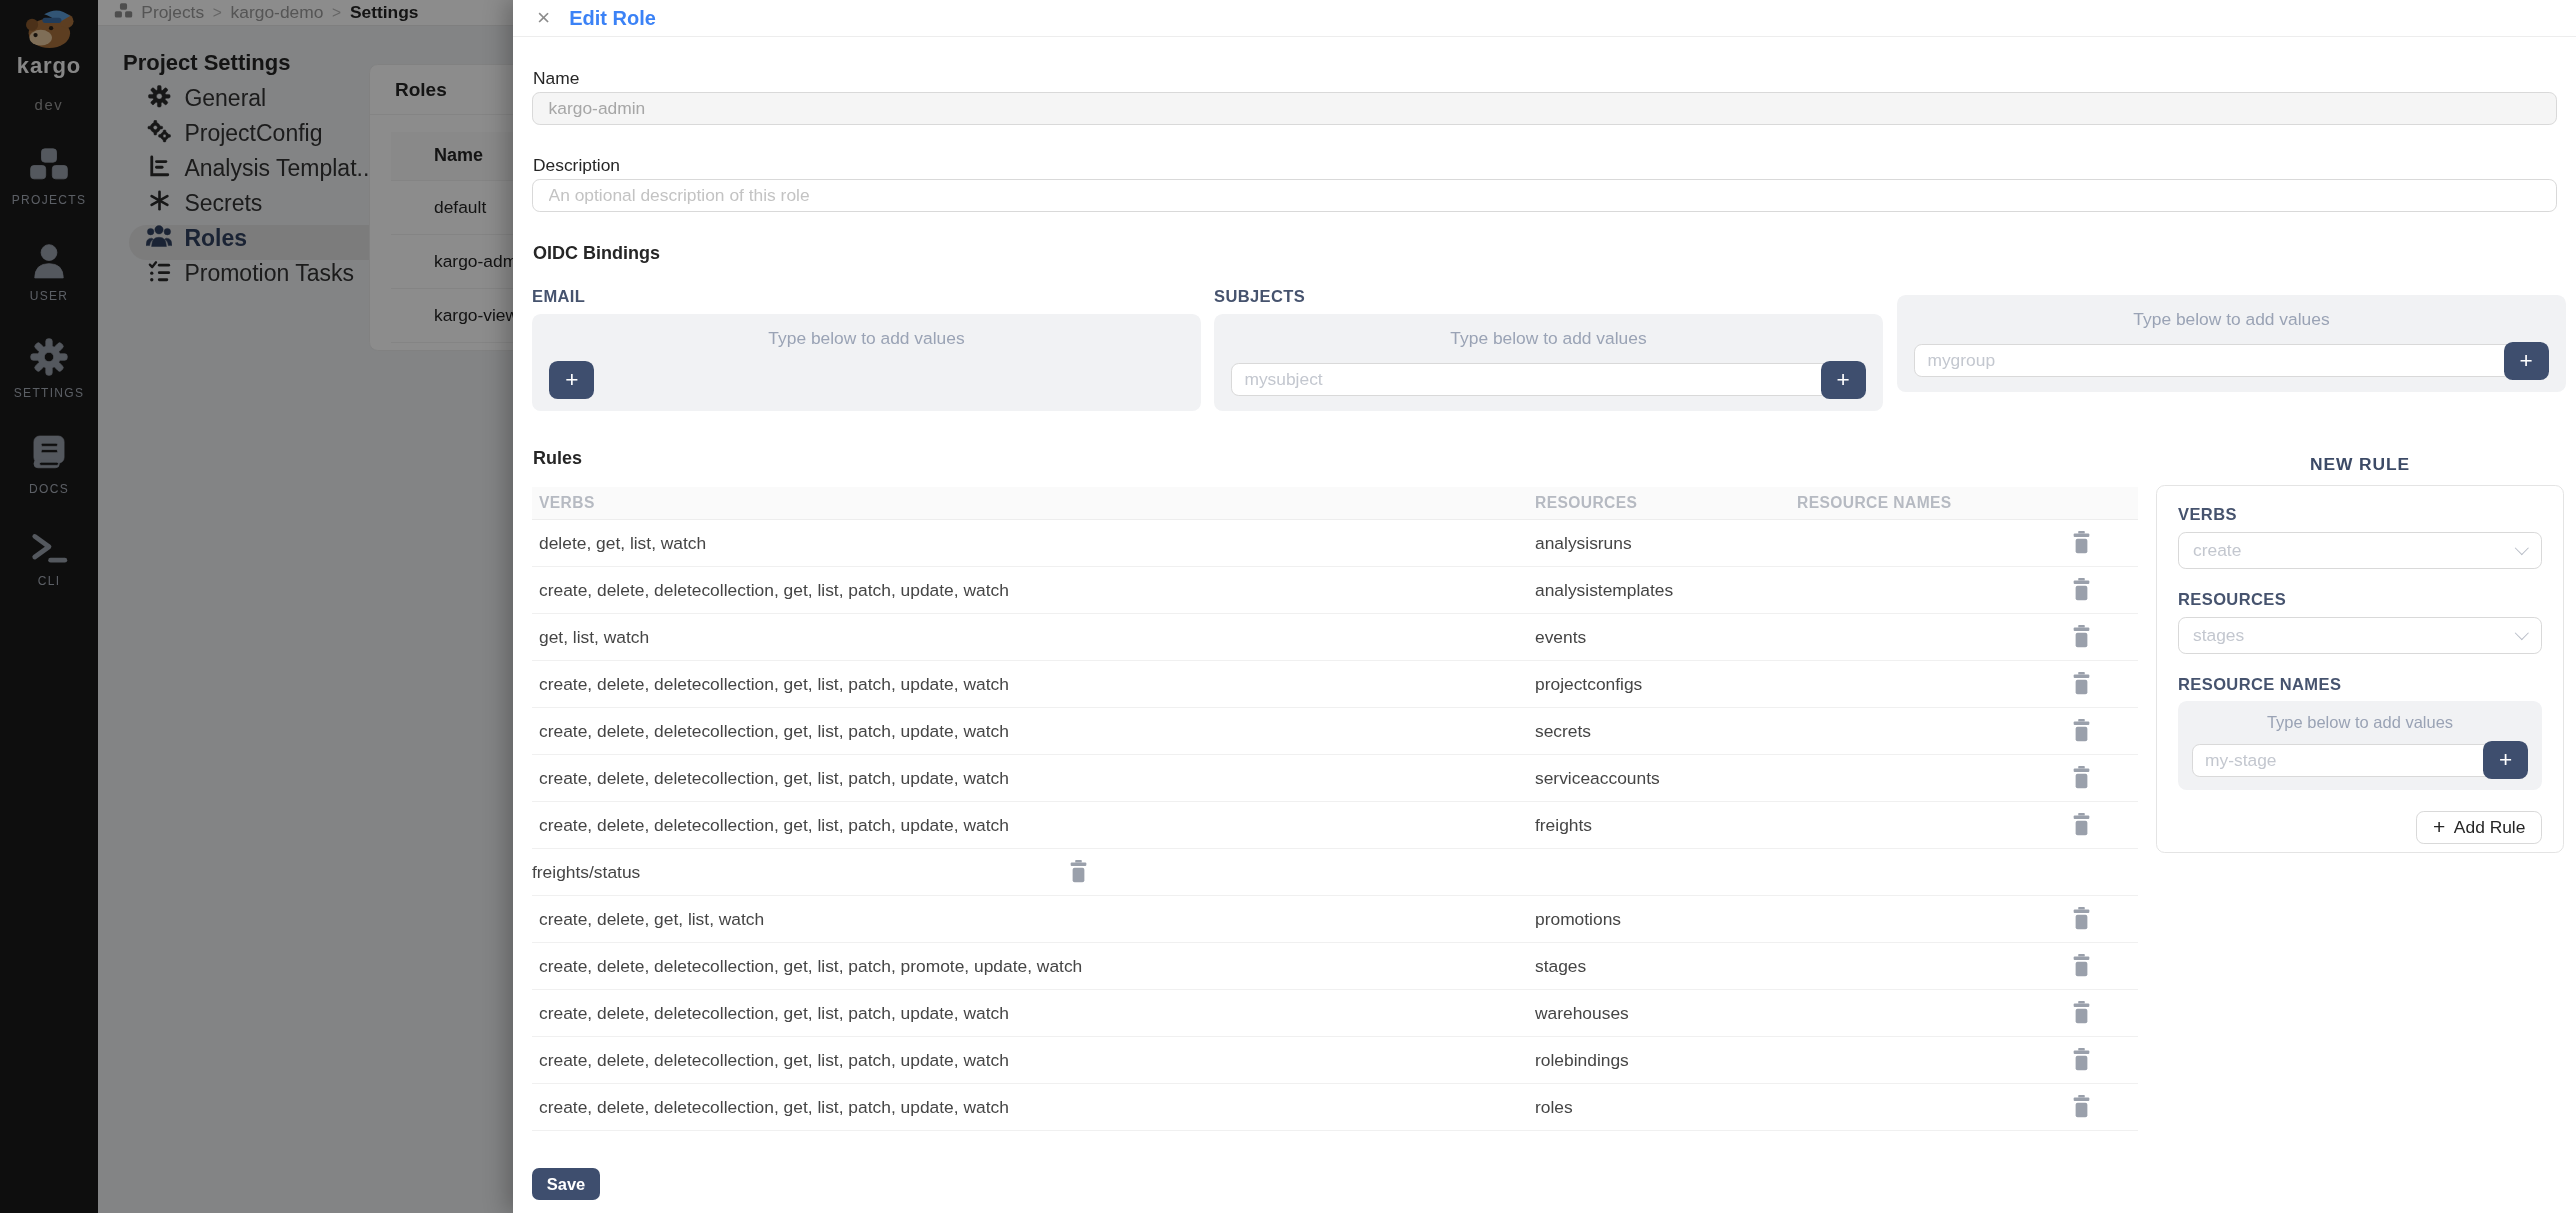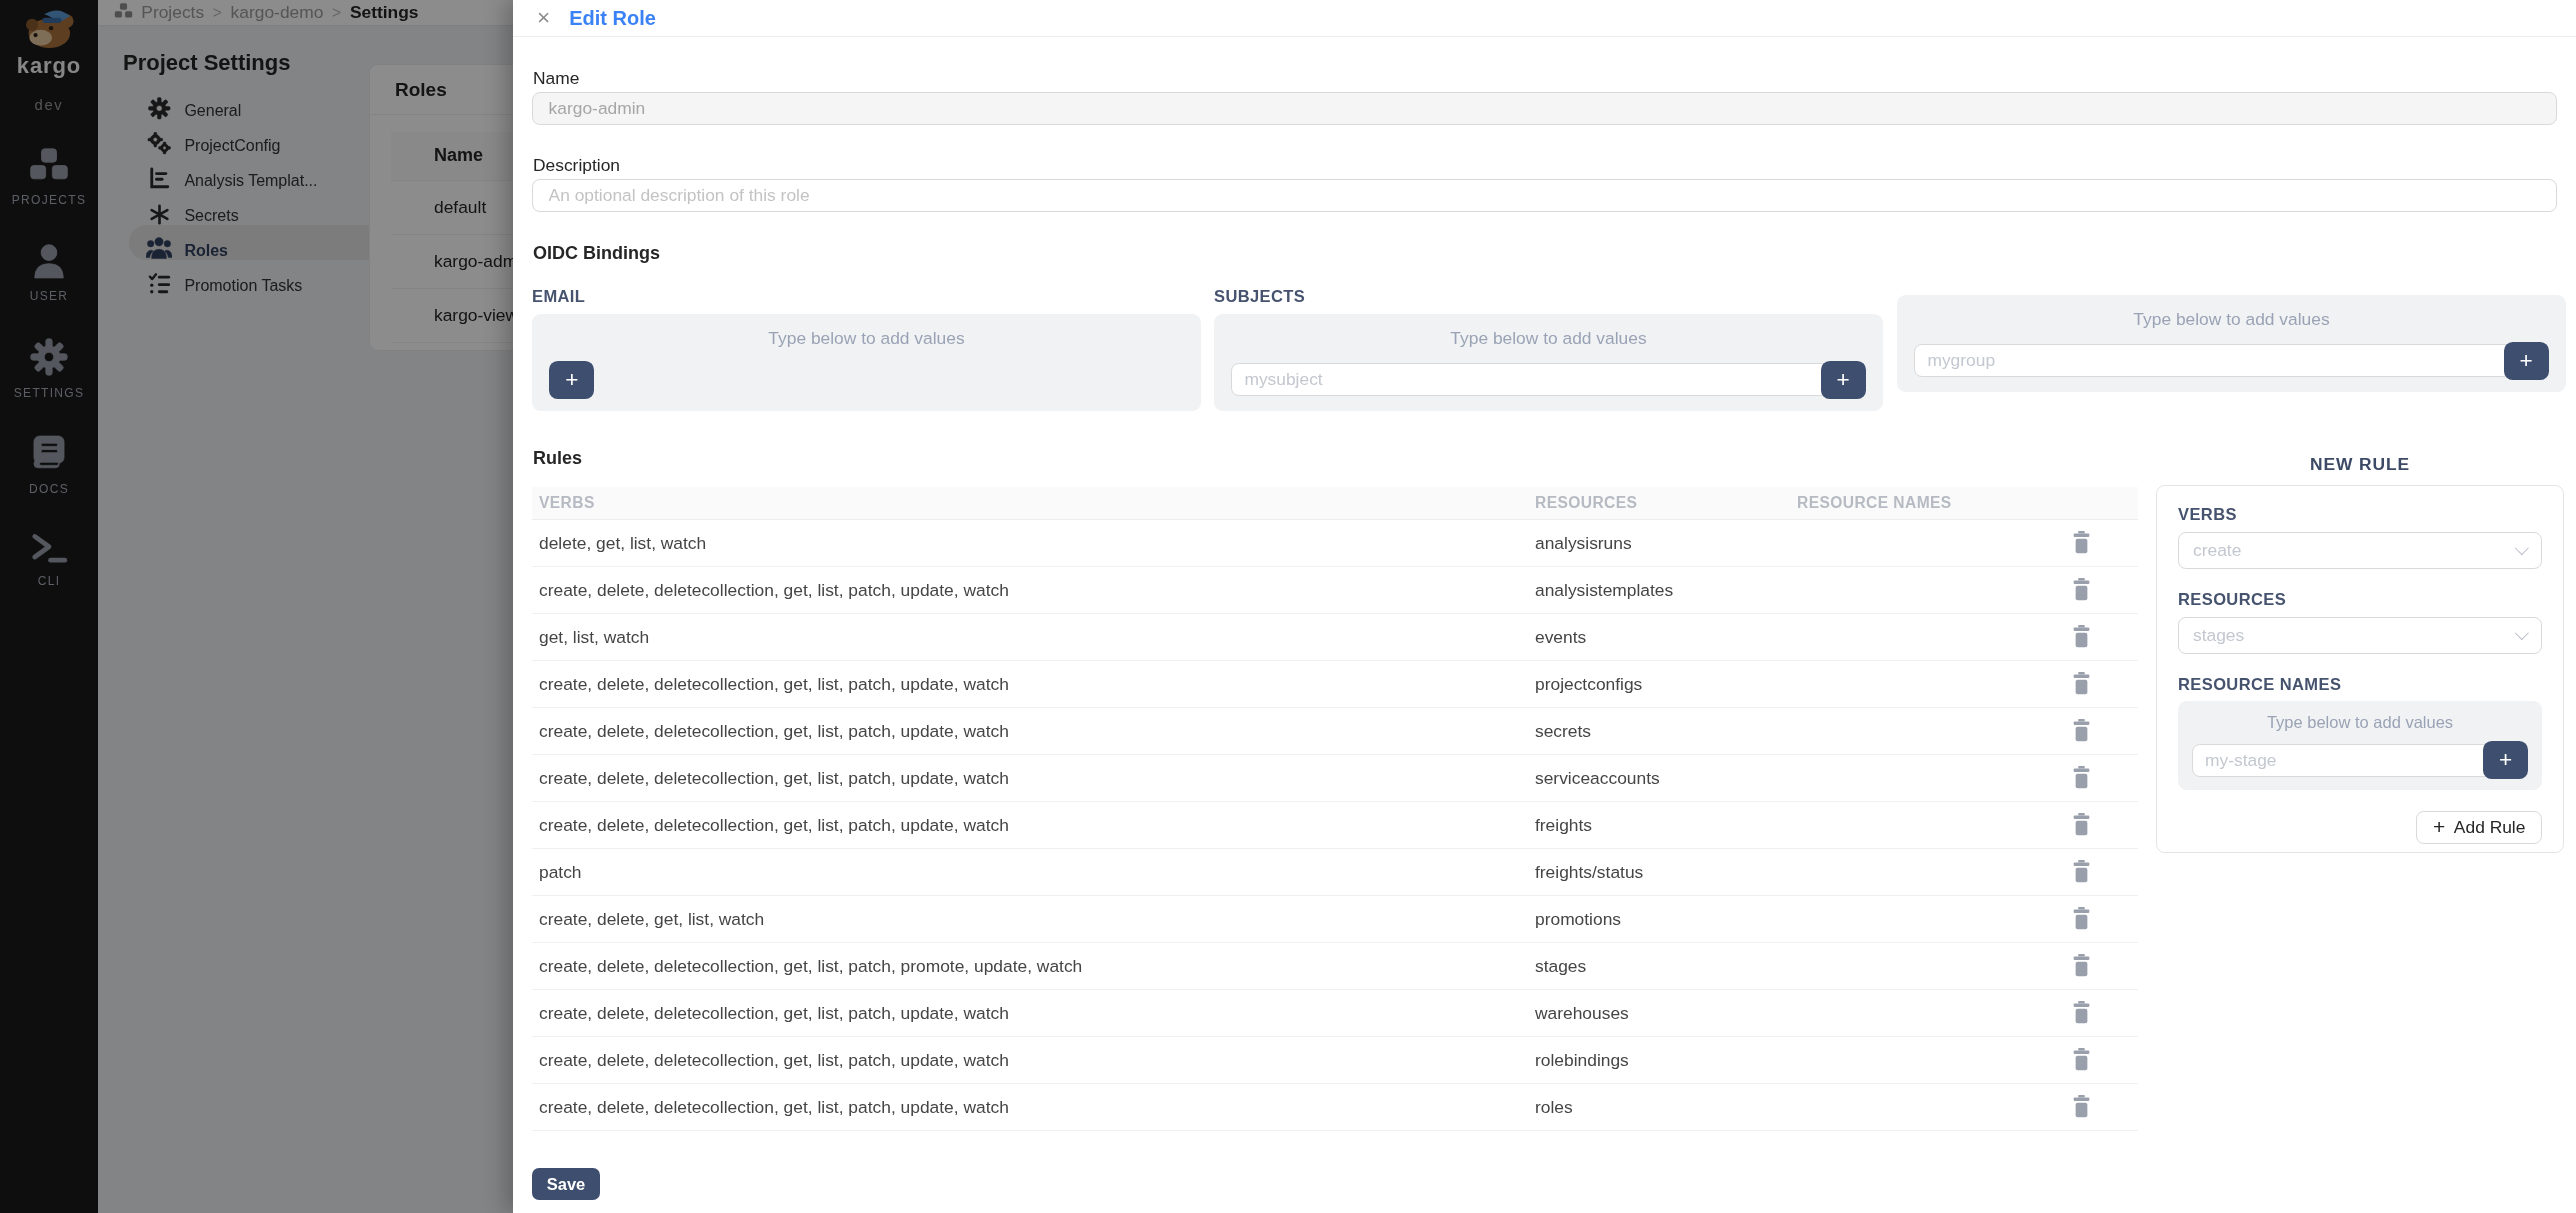--- a/index.html
+++ b/index.html
@@ -18,21 +18,21 @@
   
   .main { position:absolute; left:98px; top:0; right:0; height:1213px; background:#eef0f3; }
   .topbar { height:26px; background:#fff; display:flex; align-items:center; padding-left:15.6px; border-bottom:0.9px solid #e8e8e8; }
   .crumb { font-size:17.4px; color:#9b9b9b; margin-right:8.7px; cursor:pointer; }
   .crumb.current { color:#262626; font-weight:bold; cursor:default; }
   .crumb-sep { font-size:15.6px; color:#b9b9b9; margin-right:8.7px; }
   .bc-icon { fill:#8f8f8f; margin-right:8.7px; }
 
   .ps-title { position:absolute; left:25px; top:50px; font-size:22px; font-weight:bold; color:#262626; }
   .menu { position:absolute; left:31px; top:85px; width:287px; }
-  .menu-item { display:flex; align-items:flex-end; height:35px; padding:0 17.4px; border-radius:17.4px; font-size:16px; color:#333; cursor:pointer; }
+  .menu-item { display:flex; align-items:flex-start; height:35px; padding:0 17.4px; border-radius:17.4px; font-size:23px; color:#333; cursor:pointer; }
   .menu-item .mi-ic { width:26px; display:flex; justify-content:center; margin-right:12px; }
   .menu-item.active { background:#e2e2e2; color:#31415f; font-weight:bold; }
   .mi-dark { fill:#2b2b2b; stroke:#2b2b2b; }
   .mi-navy { fill:#31415f; stroke:#31415f; }
 
   .roles-card { position:absolute; left:271px; top:64px; width:1043px; height:287px; background:#fff; border-radius:8.7px; border:0.9px solid #ececec; }
   .roles-card-header { height:50px; display:flex; align-items:center; padding-left:25px; font-size:19px; font-weight:bold; color:#262626; border-bottom:0.9px solid #f0f0f0; }
   .bg-table { margin:16.5px 21px 0 21px; }
   .bg-th { height:49px; background:#fafafa; display:flex; align-items:center; padding-left:43px; font-size:18px; font-weight:bold; color:#262626; border-bottom:0.9px solid #f0f0f0; }
   .bg-td { height:54px; display:flex; align-items:center; padding-left:43px; font-size:17.4px; color:#262626; border-bottom:0.9px solid #f0f0f0; }
@@ -446,21 +446,20 @@
             <span class="trash-btn">
               <svg width="21" height="23.5" viewBox="0 0 32 36" fill="#9aa0ab">
                 <rect x="11" y="0" width="10" height="4" rx="1"></rect>
                 <rect x="4" y="4" width="24" height="5" rx="1.5"></rect>
                 <rect x="7" y="12" width="18" height="22" rx="3"></rect>
               </svg>
             </span>
           </div>
       </div>
       <div class="rt-row">
-        <div class="cell c-verbs">patch</div>
         <div class="cell c-res">freights/status</div>
         <div class="cell c-rn"></div>
         <div class="c-act">
             <span class="trash-btn">
               <svg width="21" height="23.5" viewBox="0 0 32 36" fill="#9aa0ab">
                 <rect x="11" y="0" width="10" height="4" rx="1"></rect>
                 <rect x="4" y="4" width="24" height="5" rx="1.5"></rect>
                 <rect x="7" y="12" width="18" height="22" rx="3"></rect>
               </svg>
             </span>

